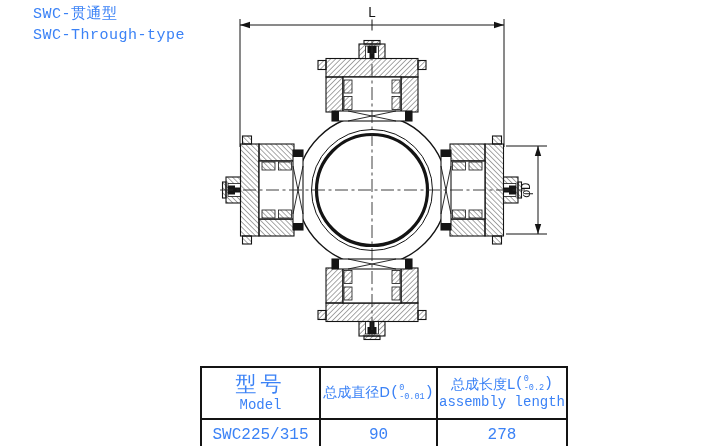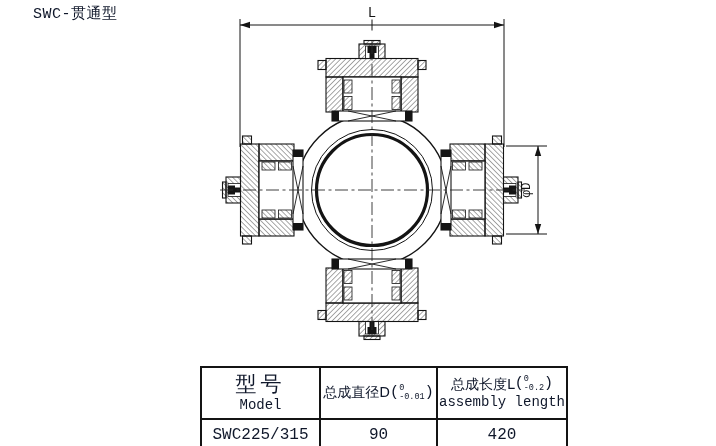--- a/index.html
+++ b/index.html
@@ -1,18 +1,18 @@
 <!DOCTYPE html>
 <html><head>
 <meta charset="utf-8">
 <style>
   html,body{margin:0;padding:0;background:#fff;}
   .stage{
     position:relative;width:716px;height:446px;overflow:hidden;
-    background:#ffffff;color:#0f172a;
+    background:#ffffff;color:#3b82f6;
     font-family:"Liberation Mono","DejaVu Sans Mono",monospace;
     text-decoration:underline;
   }
   
   .titleblock{position:absolute;left:33px;top:4px;line-height:21px;font-size:15px;white-space:nowrap;}
   .titleblock div{letter-spacing:0.5px;}
   
   .drawing{position:absolute;left:0;top:0;}
   
   .spec-table{
@@ -34,20 +34,21 @@
   .tolstack{display:inline-flex;flex-direction:column;font-size:8.5px;line-height:1.05;
     vertical-align:middle;text-align:left;font-family:"Liberation Mono",monospace;}
 </style>
 </head>
 <body>
 
 <div class="stage">
 
   <div class="titleblock">
     <div>SWC-贯通型</div>
+    <div>SWC-Through-type</div>
   </div>
 
   <svg class="drawing" width="716" height="446" viewBox="0 0 716 446">
     <defs>
       <pattern id="hatch" patternUnits="userSpaceOnUse" width="3.6" height="3.6" patternTransform="rotate(45)">
         <line x1="0" y1="0" x2="0" y2="3.6" stroke="#141414" stroke-width="0.75"></line>
       </pattern>
 
       <g id="cup-shape" stroke="#141414" stroke-width="1.1" fill="none">
 
@@ -155,17 +156,17 @@
       <span class="en">assembly length</span>
     </div>
 
     <div class="cell datarow">
       <span>SWC225/315</span>
     </div>
     <div class="cell datarow">
       <span>90</span>
     </div>
     <div class="cell datarow last">
-      <span>420</span>
+      <span>278</span>
     </div>
   </div>
 
 </div>
 
 </body></html>

